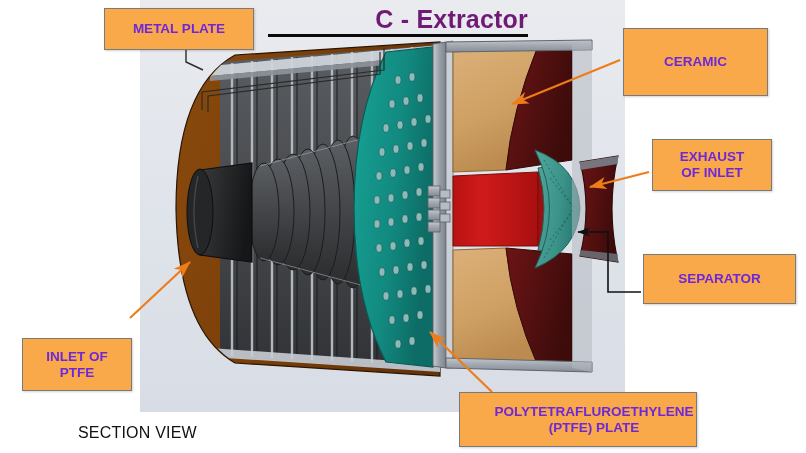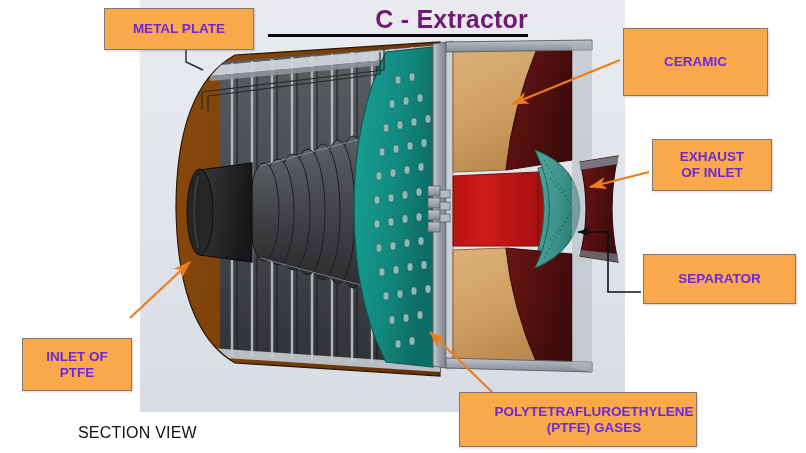--- a/index.html
+++ b/index.html
@@ -355,21 +355,21 @@
     </span>
   </div>
 
   <div class="callout c-separator">
     <span>SEPARATOR</span>
   </div>
 
   <div class="callout c-ptfe">
     <span>
       <span>POLYTETRAFLUROETHYLENE</span><br>
-      <span>(PTFE) GASES</span>
+      <span>(PTFE) PLATE</span>
     </span>
   </div>
 
   <div class="callout c-inlet">
     <span>
       <span>INLET OF</span><br>
       <span>PTFE</span>
     </span>
   </div>
 

